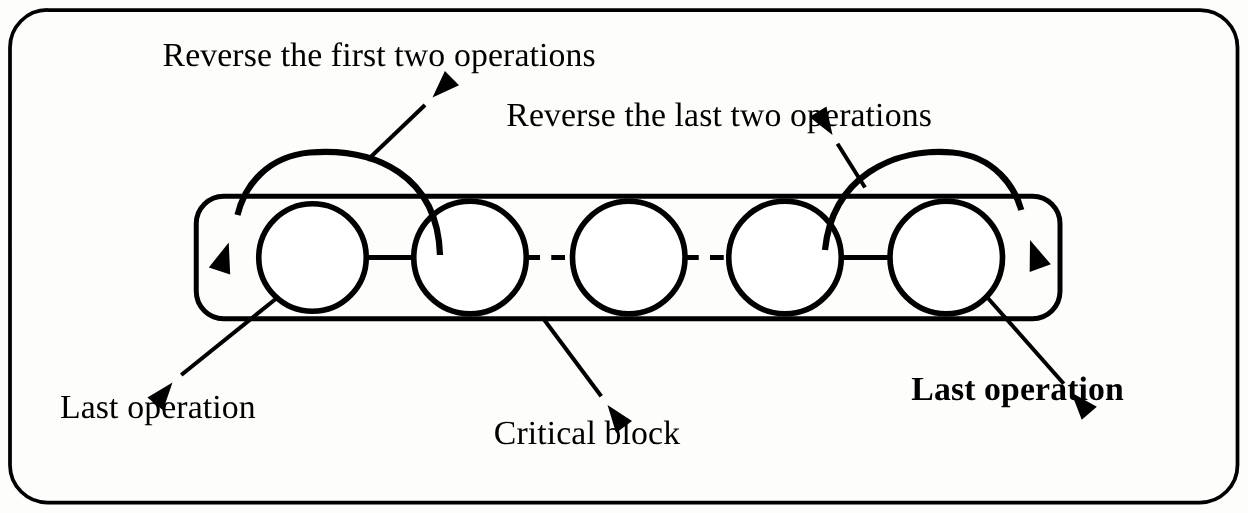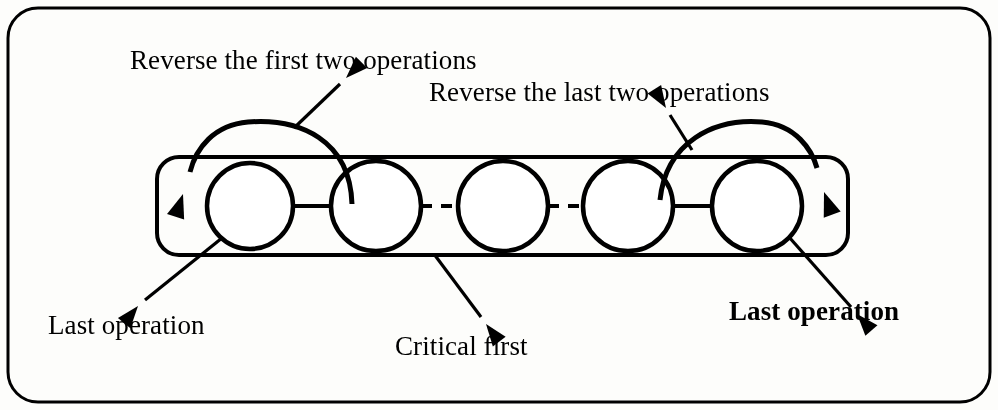--- a/index.html
+++ b/index.html
@@ -68,22 +68,22 @@
   }
   .fig-label {
     position: absolute;
     color: #000000;
     font-family: "Liberation Serif", "DejaVu Serif", serif;
     font-size: 27px;
     line-height: 1.05;
     white-space: nowrap;
     letter-spacing: 0.1px;
   }
-  #label-reverse-first { left: 130px; top: 46px; }
-  #label-reverse-last  { left: 405px; top: 78px; margin-left: 24px; }
+  #label-reverse-first { left: 130px; top: 30px; }
+  #label-reverse-last  { left: 405px; top: 78px; }
   #label-first-op      { left: 48px;  top: 311px; }
   #label-critical      { left: 395px; top: 332px; }
   #label-last-op       { left: 729px; top: 297px; font-weight: bold; }
 </style>
 </head>
 <body>
 
 <div id="figure-root">
 
   <svg id="figure-svg" viewBox="0 0 998 410">
@@ -125,17 +125,17 @@
     <polygon class="arrow-head" points="0,0 -8,-22 8,-22" transform="translate(857,314) rotate(139)"></polygon>
 
   </svg>
 
   <div class="fig-label" id="label-reverse-first">Reverse the first two operations</div>
 
   <div class="fig-label" id="label-reverse-last">Reverse the last two operations</div>
 
   <div class="fig-label" id="label-first-op">Last operation</div>
 
-  <div class="fig-label" id="label-critical">Critical first</div>
+  <div class="fig-label" id="label-critical">Critical block</div>
 
   <div class="fig-label" id="label-last-op">Last operation</div>
 
 </div>
 
 </body></html>

